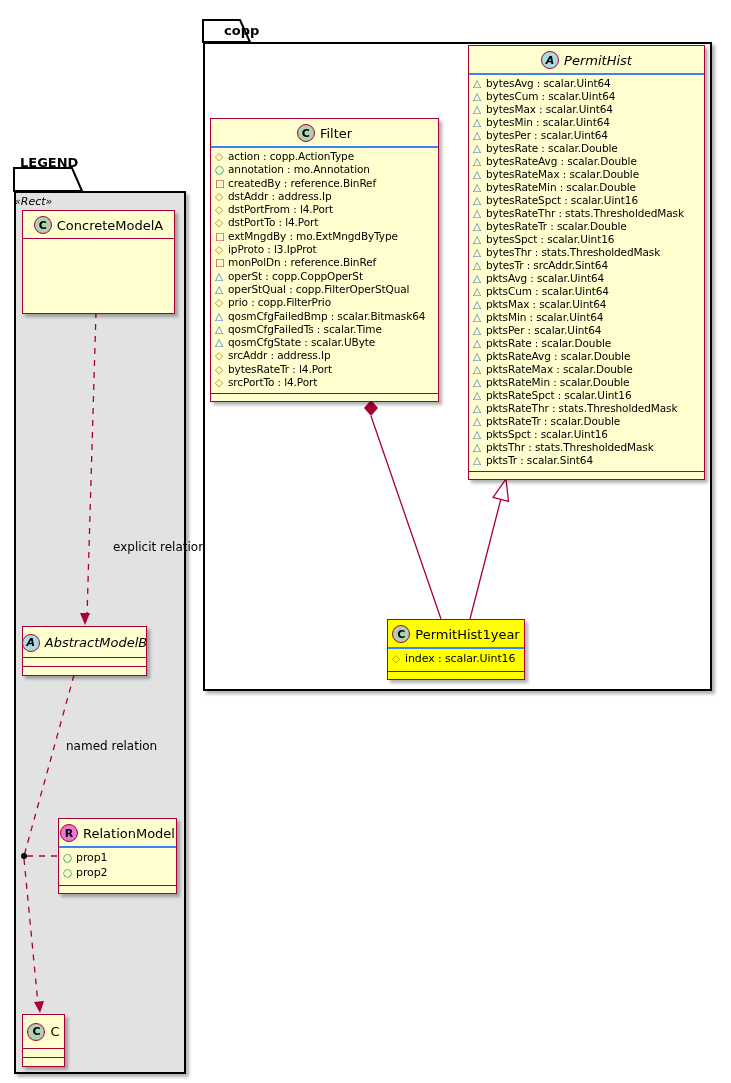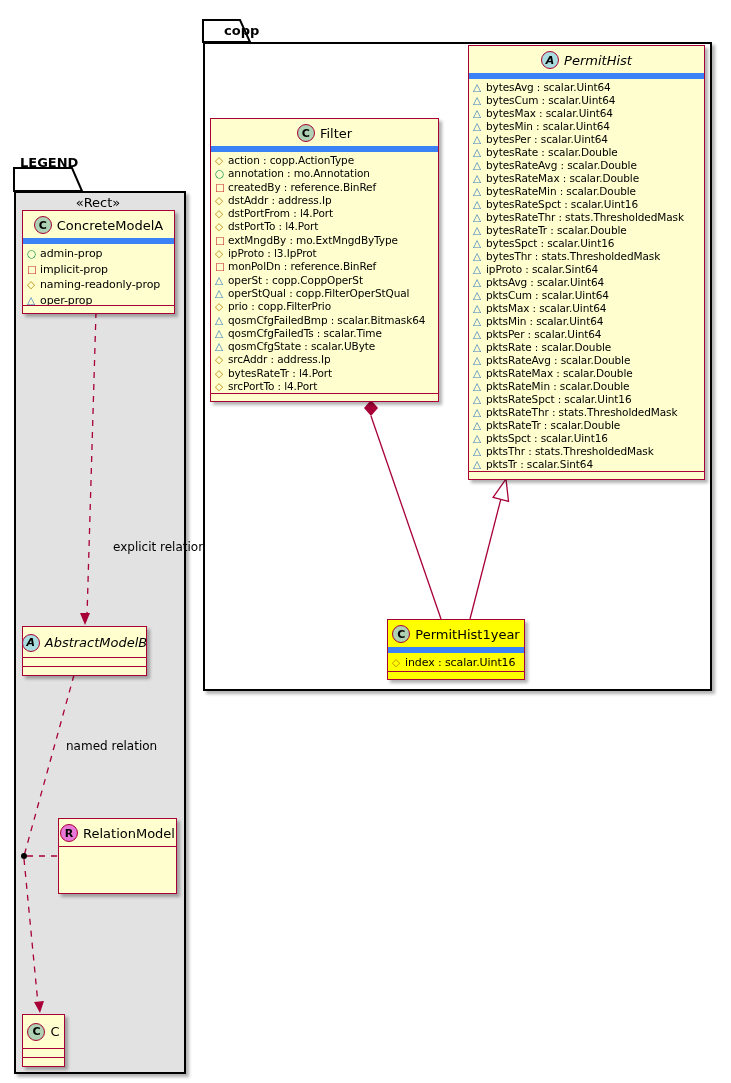--- a/index.html
+++ b/index.html
@@ -6,36 +6,36 @@
   .canvas{position:relative;width:731px;height:1083px;background:#FFFFFF;
           font-family:"DejaVu Sans","Liberation Sans",sans-serif;color:#000;overflow:hidden;}
 
   
   .pkg-body{position:absolute;border:2px solid #000;box-shadow:3px 3px 3px rgba(0,0,0,0.3);z-index:1;}
   .pkg-legend{left:14px;top:191px;width:168px;height:879px;background:#E2E2E2;}
   .pkg-copp{left:203px;top:42px;width:505px;height:645px;background:#FFFFFF;}
   .pkg-label{position:absolute;z-index:4;font-weight:bold;font-size:13px;line-height:16px;}
   .lbl-legend{left:20px;top:155px;}
   .lbl-copp{left:224px;top:23px;}
-  .stereotype{position:absolute;left:14px;top:195px;width:168px;text-align:center;
-              font-size:13px;z-index:4;}
+  .stereotype{position:absolute;left:14px;top:195px;width:168px;
+              font-style:italic;font-size:11px;z-index:4;}
 
   
   .overlay{position:absolute;left:0;top:0;z-index:2;pointer-events:none;}
   .dash{stroke:#A80036;stroke-width:1.3;fill:none;stroke-dasharray:6 6;}
   .solid{stroke:#A80036;stroke-width:1.3;fill:none;}
 
   
   .uml-class{position:absolute;background:#FEFECE;border:1.5px solid #A80036;
              box-shadow:3px 3px 3px rgba(0,0,0,0.3);display:flex;flex-direction:column;z-index:3;}
   .uml-class.hl{background:#FFFF00;}
   .cls-title{display:flex;align-items:center;justify-content:center;gap:5px;
              padding:5px 6px 4px 6px;font-size:13px;white-space:nowrap;flex:0 0 auto;}
   .abstract .cls-name{font-style:italic;}
-  .cls-fields{border-top:6px solid #3b82f6;flex:1 1 auto;padding:2px 4px 1px 4px;overflow:hidden;}
+  .cls-fields{border-top:2px solid #3b82f6;flex:1 1 auto;padding:2px 4px 1px 4px;overflow:hidden;}
   .cls-sep{border-top:1px solid #A80036;flex:0 0 7px;}
   .cls-sep.thin{flex:0 0 8px;}
   .field{white-space:nowrap;font-size:10.5px;line-height:13.3px;letter-spacing:-0.1px;}
   .f13 .field{line-height:13px;}
   .f145 .field{line-height:14.5px;font-size:11px;}
   .f14 .field{line-height:14px;font-size:11px;}
 
   
   .spot{width:16px;height:16px;border-radius:50%;border:1px solid #A80036;
         display:inline-flex;align-items:center;justify-content:center;
@@ -94,47 +94,43 @@
   <div class="stereotype">«Rect»</div>
 
   <div class="edge-label lbl-explicit">explicit relation</div>
   <div class="edge-label lbl-named">named relation</div>
 
   <div class="uml-class f145" style="left:22px;top:210px;width:151px;height:102px;">
     <div class="cls-title">
       <span class="spot spot-c">C</span>
       <span class="cls-name">ConcreteModelA</span>
     </div>
-    <div class="cls-fields">
-
-        <div class="field"><span class="ficon ic-admin"></span><span>admin-prop</span></div>
-
-        <div class="field"><span class="ficon ic-implicit"></span><span>implicit-prop</span></div>
-
-        <div class="field"><span class="ficon ic-naming"></span><span>naming-readonly-prop</span></div>
-
-        <div class="field"><span class="ficon ic-oper"></span><span>oper-prop</span></div>
-      </div>
     <div class="cls-sep"></div>
   </div>
 
   <div class="uml-class abstract" style="left:22px;top:626px;width:123px;height:48px;">
     <div class="cls-title" style="flex:1 1 auto;">
       <span class="spot spot-a">A</span>
       <span class="cls-name">AbstractModelB</span>
     </div>
     <div class="cls-sep thin"></div>
     <div class="cls-sep thin"></div>
   </div>
 
   <div class="uml-class f14" style="left:58px;top:818px;width:117px;height:74px;">
     <div class="cls-title">
       <span class="spot spot-r">R</span>
       <span class="cls-name">RelationModel</span>
     </div>
+    <div class="cls-fields">
+
+        <div class="field"><span class="ficon ic-admin"></span><span>prop1</span></div>
+
+        <div class="field"><span class="ficon ic-admin"></span><span>prop2</span></div>
+      </div>
     <div class="cls-sep"></div>
   </div>
 
   <div class="uml-class" style="left:22px;top:1014px;width:41px;height:51px;">
     <div class="cls-title" style="flex:1 1 auto;padding:4px 3px;">
       <span class="spot spot-c">C</span>
       <span class="cls-name">C</span>
     </div>
     <div class="cls-sep thin"></div>
     <div class="cls-sep thin"></div>
@@ -214,21 +210,21 @@
         <div class="field"><span class="ficon ic-oper"></span><span>bytesRateSpct : scalar.Uint16</span></div>
 
         <div class="field"><span class="ficon ic-oper"></span><span>bytesRateThr : stats.ThresholdedMask</span></div>
 
         <div class="field"><span class="ficon ic-oper"></span><span>bytesRateTr : scalar.Double</span></div>
 
         <div class="field"><span class="ficon ic-oper"></span><span>bytesSpct : scalar.Uint16</span></div>
 
         <div class="field"><span class="ficon ic-oper"></span><span>bytesThr : stats.ThresholdedMask</span></div>
 
-        <div class="field"><span class="ficon ic-oper"></span><span>ipProto : scalar.Sint64</span></div>
+        <div class="field"><span class="ficon ic-oper"></span><span>bytesTr : srcAddr.Sint64</span></div>
 
         <div class="field"><span class="ficon ic-oper"></span><span>pktsAvg : scalar.Uint64</span></div>
 
         <div class="field"><span class="ficon ic-oper"></span><span>pktsCum : scalar.Uint64</span></div>
 
         <div class="field"><span class="ficon ic-oper"></span><span>pktsMax : scalar.Uint64</span></div>
 
         <div class="field"><span class="ficon ic-oper"></span><span>pktsMin : scalar.Uint64</span></div>
 
         <div class="field"><span class="ficon ic-oper"></span><span>pktsPer : scalar.Uint64</span></div>

